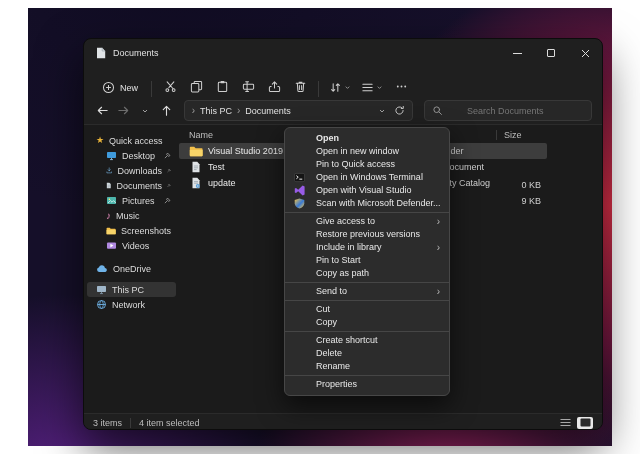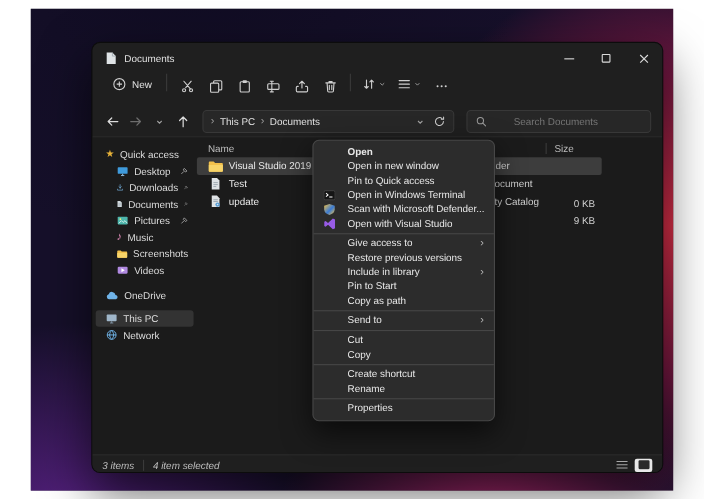--- a/index.html
+++ b/index.html
@@ -23,21 +23,21 @@
   
   .titlebar { height:28px; display:flex; align-items:center; padding-left:12px; }
   .titlebar .app-ic { margin-right:7px; }
   .titlebar .title { color:#e0e0e0; }
   .caption { margin-left:auto; display:flex; height:100%; }
   .cap { width:34px; height:100%; display:flex; align-items:center; justify-content:center; }
   .glyph-min { width:9px; height:1px; background:#dcdcdc; }
   .glyph-max { width:8px; height:8px; border:1px solid #dcdcdc; border-radius:1px; }
 
   
-  .toolbar { height:30px; display:flex; align-items:flex-start; padding:0 10px; }
+  .toolbar { height:30px; display:flex; align-items:flex-end; padding:0 10px; }
   .tbtn { display:flex; align-items:center; gap:5px; padding:3px 8px; border-radius:4px; color:#e2e2e2; }
   .tico { width:26px; height:22px; display:flex; align-items:center; justify-content:center; border-radius:4px; }
   .tsep { width:1px; height:16px; background:#3a3a3a; margin:0 5px; }
   .tmenu { display:flex; align-items:center; gap:2px; padding:3px 5px; border-radius:4px; }
 
   
   .addressbar { height:28px; display:flex; align-items:center; padding:0 10px; gap:5px;
     border-bottom:1px solid #2b2b2b; }
   .nav { width:18px; height:20px; display:flex; align-items:center; justify-content:center; border-radius:3px; }
   .crumbbox { width:250px; height:21px; background:#272727; border:1px solid #383838; border-radius:4px;
@@ -67,21 +67,21 @@
   .colsep { position:absolute; left:317px; top:3px; width:1px; height:10px; background:#3a3a3a; }
   .frow { height:16px; width:368px; display:flex; align-items:center; position:relative; border-radius:2px; }
   .frow.selected { background:#3d3d3d; }
   .ficon { margin-left:9px; width:16px; display:flex; justify-content:center; }
   .fname { margin-left:4px; color:#eaeaea; }
   .ftype { position:absolute; left:245px; color:#cfcfcf; }
   .fsize { position:absolute; left:318px; width:44px; text-align:right; color:#cfcfcf;margin-top:36px; }
 
   
   .statusbar { height:18px; border-top:1px solid #2b2b2b; display:flex; align-items:center;
-    padding:0 9px; gap:8px; color:#bdbdbd; background:#1f1f1f;font-style:italic; }
+    padding:0 9px; gap:8px; color:#bdbdbd; background:#1f1f1f; }
   .stat-sep { width:1px; height:10px; background:#3a3a3a; }
   .stat-icons { margin-left:auto; display:flex; gap:4px; align-items:center; }
   .stat-ic { width:16px; height:12px; display:flex; align-items:center; justify-content:center;
     border-radius:2px; }
   .stat-ic.active { background:#e8e8e8; }
 
   
   .contextmenu { position:absolute; left:200px; top:88px; width:166px; background:#2c2c2c;
     border:1px solid #474747; border-radius:6px; box-shadow:0 10px 26px rgba(0,0,0,.6);
     padding:4px 0; z-index:50; }
@@ -399,52 +399,53 @@
               <rect x=".5" y="1.5" width="11" height="9" rx="1.5" fill="#151515" stroke="#555" stroke-width=".6"></rect>
               <path d="M2.6 4l2 1.7-2 1.7" stroke="#fff" stroke-width="1" fill="none"></path>
               <path d="M5.8 7.8h3.2" stroke="#fff" stroke-width="1"></path>
             </svg>
           </span>
         <span>Open in Windows Terminal</span>
       </div>
       <div class="mi">
         <span class="ic">
             <svg width="11" height="11" viewBox="0 0 11 11">
+              <path d="M8.6.6 4.2 4.7 2 2.9l-1.2.6v4l1.2.6 2.2-1.8 4.4 4.1 2-1V1.6z" fill="#985ce6"></path>
+            </svg>
+          </span>
+        <span>Open with Visual Studio</span>
+      </div>
+      <div class="mi">
+        <span class="ic">
+            <svg width="11" height="11" viewBox="0 0 11 11">
               <defs>
                 <linearGradient id="defg" x1="0" y1="0" x2="1" y2="1">
                   <stop offset="0" stop-color="#f5c242"></stop>
                   <stop offset=".55" stop-color="#3a7bd5"></stop>
                   <stop offset="1" stop-color="#f5c242"></stop>
                 </linearGradient>
               </defs>
               <path d="M5.5.5 10.3 2v3.2c0 2.7-2 4.4-4.8 5.2C2.7 9.6.7 7.9.7 5.2V2z" fill="url(#defg)"></path>
             </svg>
           </span>
         <span>Scan with Microsoft Defender...</span>
-      </div>
-      <div class="mi">
-        <span class="ic">
-            <svg width="11" height="11" viewBox="0 0 11 11">
-              <path d="M8.6.6 4.2 4.7 2 2.9l-1.2.6v4l1.2.6 2.2-1.8 4.4 4.1 2-1V1.6z" fill="#985ce6"></path>
-            </svg>
-          </span>
-        <span>Open with Visual Studio</span>
       </div>
       <div class="msep"></div>
       <div class="mi"><span>Give access to</span><span class="chev">›</span></div>
       <div class="mi"><span>Restore previous versions</span></div>
       <div class="mi"><span>Include in library</span><span class="chev">›</span></div>
       <div class="mi"><span>Pin to Start</span></div>
       <div class="mi"><span>Copy as path</span></div>
       <div class="msep"></div>
       <div class="mi"><span>Send to</span><span class="chev">›</span></div>
       <div class="msep"></div>
       <div class="mi"><span>Cut</span></div>
       <div class="mi"><span>Copy</span></div>
       <div class="msep"></div>
       <div class="mi"><span>Create shortcut</span></div>
+      <div class="mi"><span>Delete</span></div>
       <div class="mi"><span>Rename</span></div>
       <div class="msep"></div>
       <div class="mi"><span>Properties</span></div>
     </div>
 
   </div>
 </div>
 
 </body></html>

